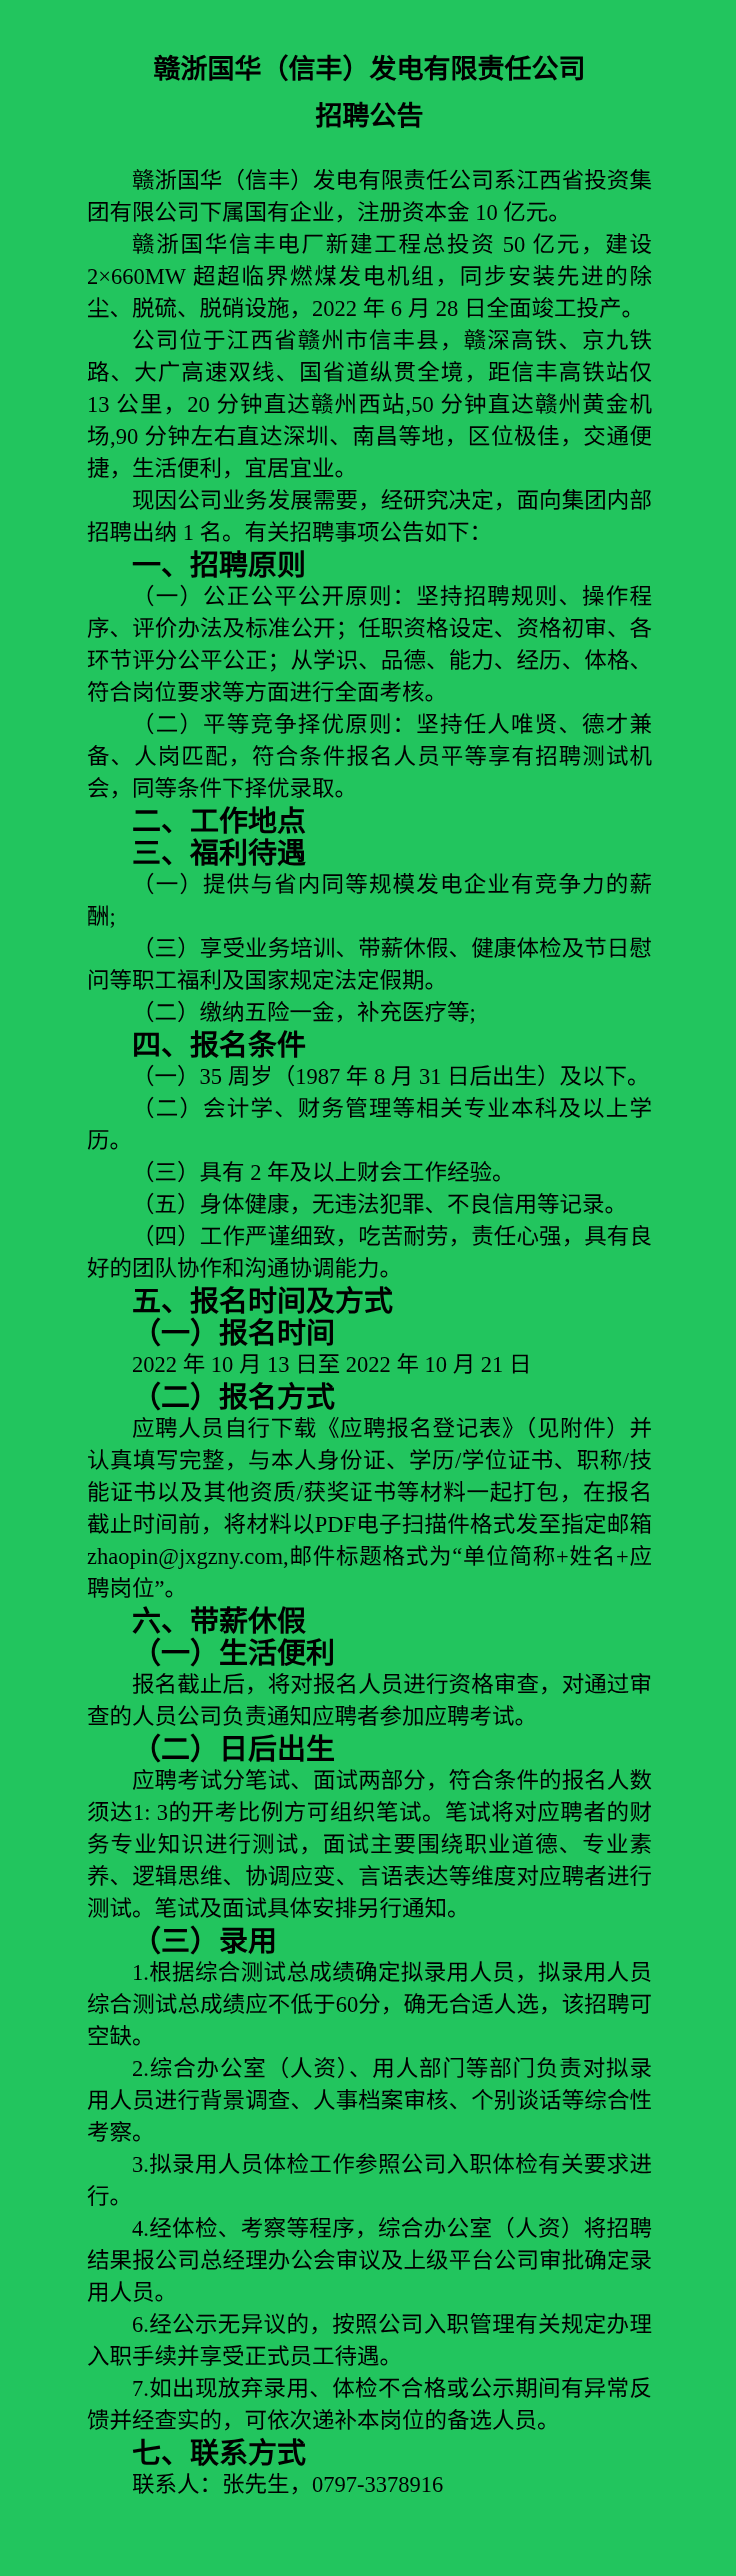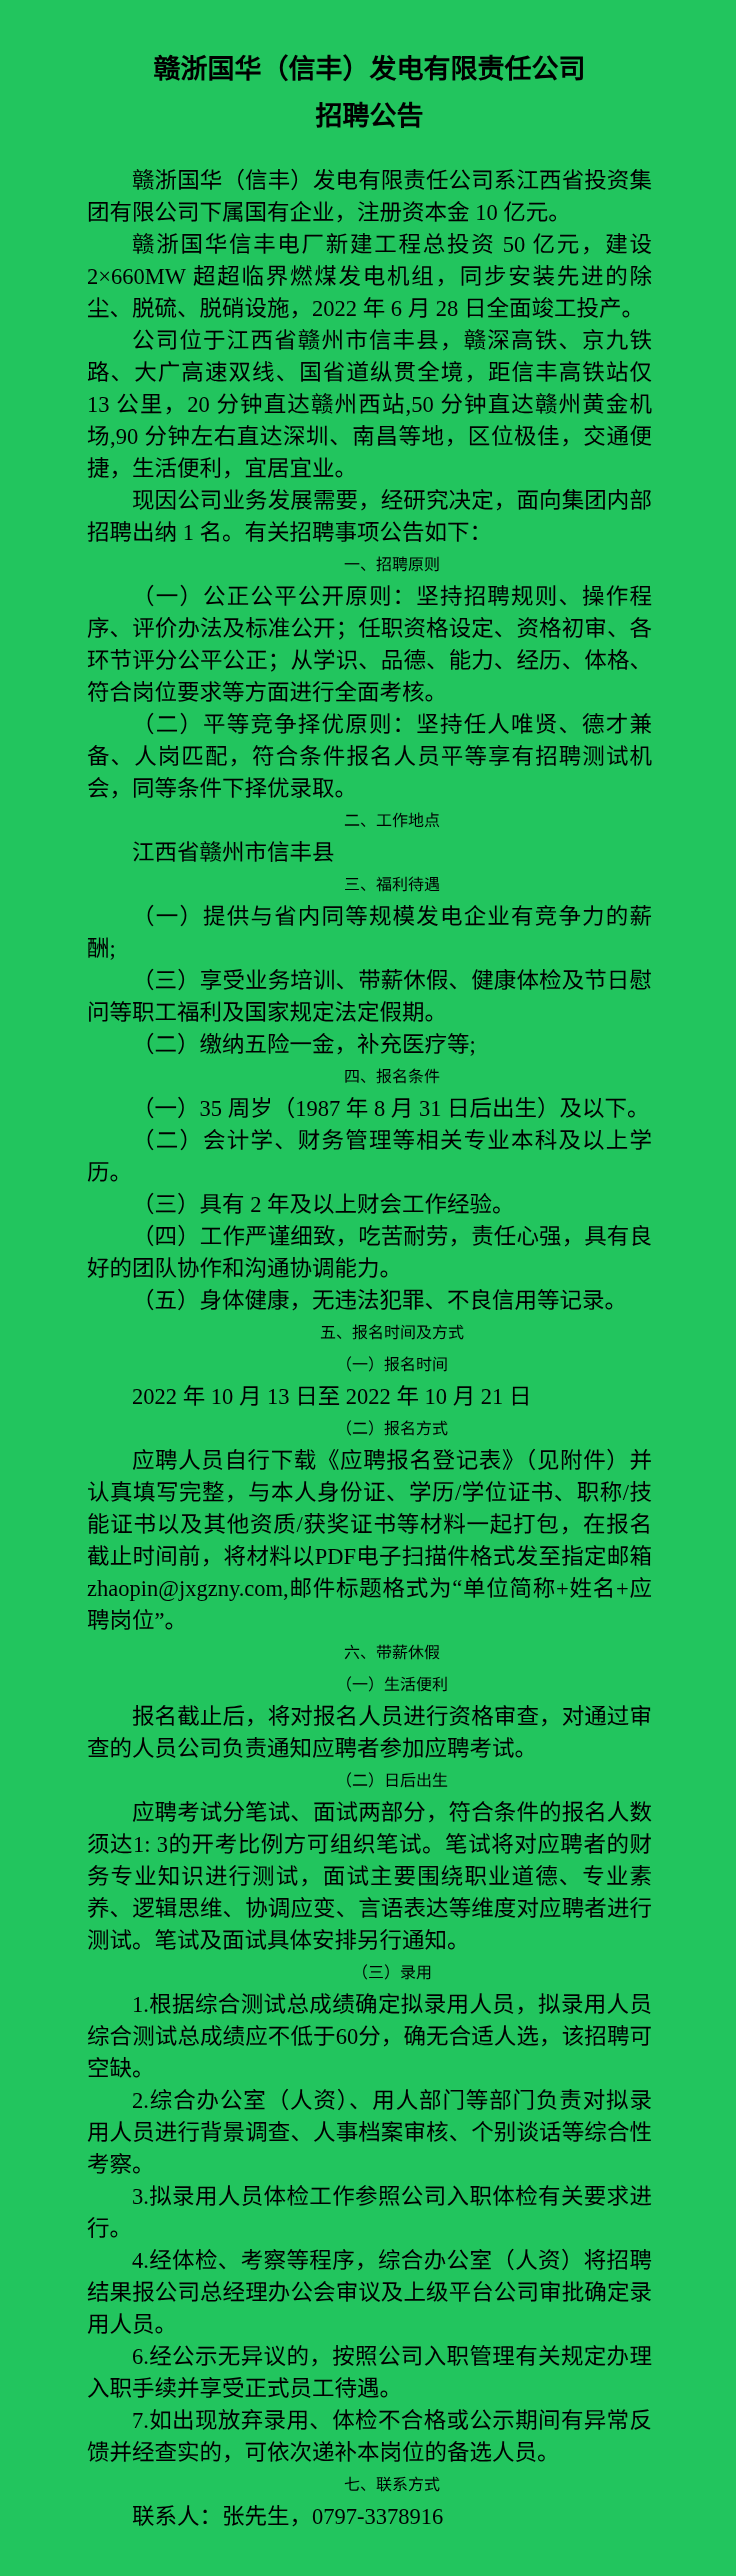--- a/index.html
+++ b/index.html
@@ -34,23 +34,22 @@
     margin: 0;
     text-indent: 45px;
     text-align: justify;
     line-height: 32px;
   }
   .heading, .subheading {
     margin: 0;
     text-indent: 45px;
     line-height: 32px;
     font-family: "Liberation Sans", "DejaVu Sans", sans-serif;
-    font-weight: normal;
-    font-size: 16px;
-    text-align: center;
+    font-weight: bold;
+    font-size: 29px;
   }
 </style>
 </head>
 <body>
 
 <div class="page">
 
   <div class="title-block">
     <div class="doc-title">赣浙国华（信丰）发电有限责任公司</div>
     <div class="doc-title">招聘公告</div>
@@ -59,33 +58,32 @@
   <p class="para">赣浙国华（信丰）发电有限责任公司系江西省投资集团有限公司下属国有企业，注册资本金 10 亿元。</p>
   <p class="para">赣浙国华信丰电厂新建工程总投资 50 亿元，建设 2×660MW 超超临界燃煤发电机组，同步安装先进的除尘、脱硫、脱硝设施，2022 年 6 月 28 日全面竣工投产。</p>
   <p class="para">公司位于江西省赣州市信丰县，赣深高铁、京九铁路、大广高速双线、国省道纵贯全境，距信丰高铁站仅 13 公里，20 分钟直达赣州西站,50 分钟直达赣州黄金机场,90 分钟左右直达深圳、南昌等地，区位极佳，交通便捷，生活便利，宜居宜业。</p>
   <p class="para">现因公司业务发展需要，经研究决定，面向集团内部招聘出纳 1 名。有关招聘事项公告如下：</p>
 
   <h2 class="heading">一、招聘原则</h2>
   <p class="para">（一）公正公平公开原则：坚持招聘规则、操作程序、评价办法及标准公开；任职资格设定、资格初审、各环节评分公平公正；从学识、品德、能力、经历、体格、符合岗位要求等方面进行全面考核。</p>
   <p class="para">（二）平等竞争择优原则：坚持任人唯贤、德才兼备、人岗匹配，符合条件报名人员平等享有招聘测试机会，同等条件下择优录取。</p>
 
   <h2 class="heading">二、工作地点</h2>
-  <p class="para">江西省赣州市信丰县</p>
 
   <h2 class="heading">三、福利待遇</h2>
   <p class="para">（一）提供与省内同等规模发电企业有竞争力的薪酬;</p>
   <p class="para">（三）享受业务培训、带薪休假、健康体检及节日慰问等职工福利及国家规定法定假期。</p>
   <p class="para">（二）缴纳五险一金，补充医疗等;</p>
 
   <h2 class="heading">四、报名条件</h2>
   <p class="para">（一）35 周岁（1987 年 8 月 31 日后出生）及以下。</p>
   <p class="para">（二）会计学、财务管理等相关专业本科及以上学历。</p>
   <p class="para">（三）具有 2 年及以上财会工作经验。</p>
+  <p class="para">（五）身体健康，无违法犯罪、不良信用等记录。</p>
   <p class="para">（四）工作严谨细致，吃苦耐劳，责任心强，具有良好的团队协作和沟通协调能力。</p>
-  <p class="para">（五）身体健康，无违法犯罪、不良信用等记录。</p>
 
   <h2 class="heading">五、报名时间及方式</h2>
   <h3 class="subheading">（一）报名时间</h3>
   <p class="para">2022 年 10 月 13 日至 2022 年 10 月 21 日</p>
   <h3 class="subheading">（二）报名方式</h3>
   <p class="para">应聘人员自行下载《应聘报名登记表》（见附件）并认真填写完整，与本人身份证、学历/学位证书、职称/技能证书以及其他资质/获奖证书等材料一起打包，在报名截止时间前，将材料以PDF电子扫描件格式发至指定邮箱zhaopin@jxgzny.com,邮件标题格式为“单位简称+姓名+应聘岗位”。</p>
 
   <h2 class="heading">六、带薪休假</h2>
   <h3 class="subheading">（一）生活便利</h3>
   <p class="para">报名截止后，将对报名人员进行资格审查，对通过审查的人员公司负责通知应聘者参加应聘考试。</p>

